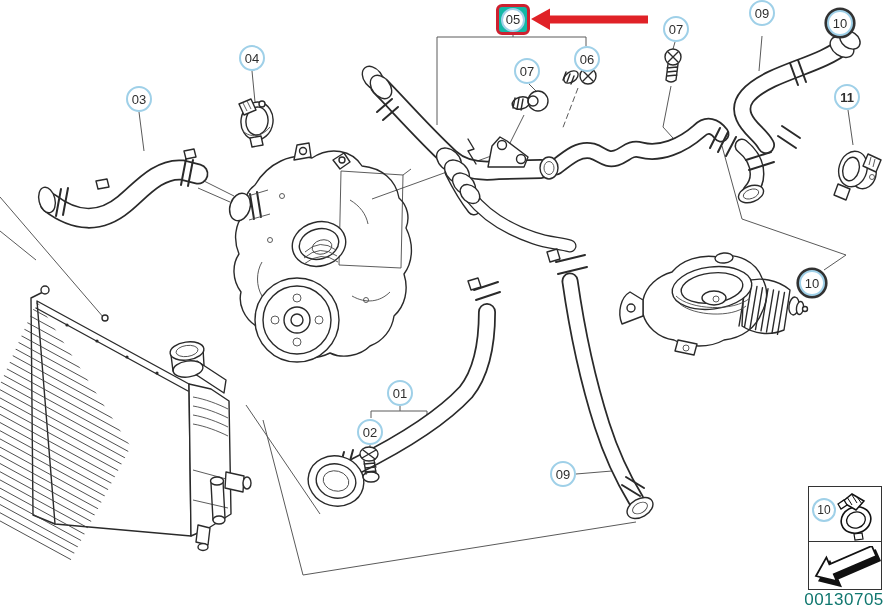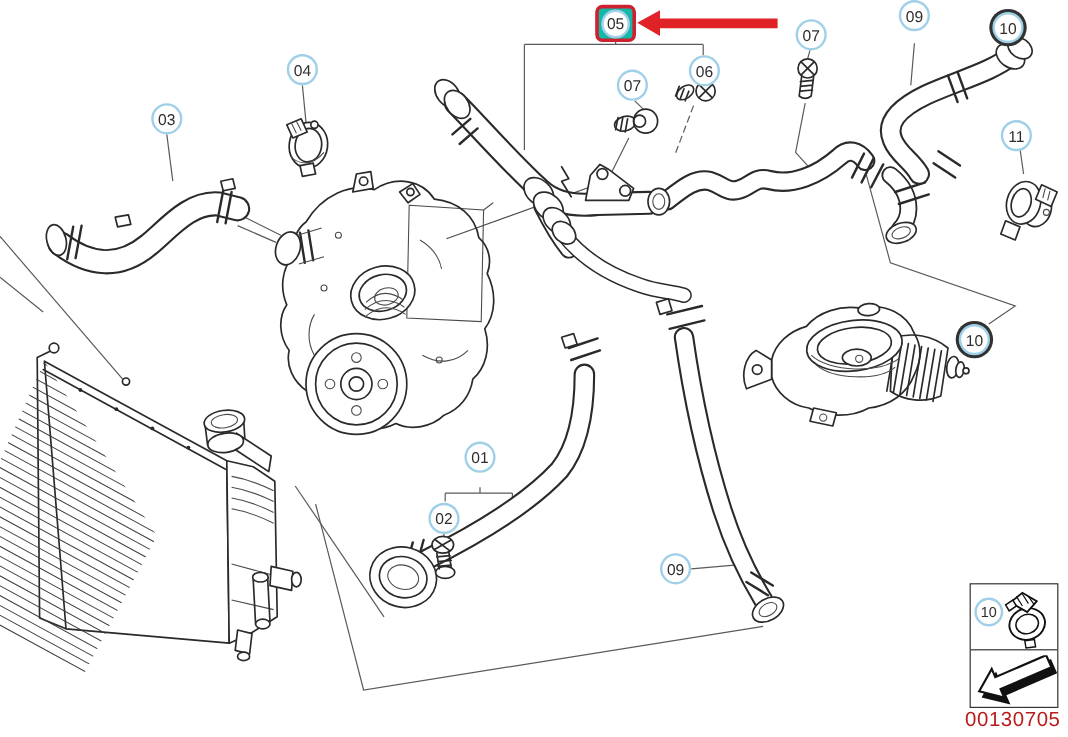--- a/index.html
+++ b/index.html
@@ -23,21 +23,21 @@
   
   .hlbox{position:absolute;left:496px;top:4px;width:34px;height:31px;border:3.6px solid #ce2130;
     border-radius:6px;box-sizing:border-box;display:flex;align-items:center;justify-content:center;
     background:#14b8a6;z-index:6;}
   .hlbox .callout{position:static;width:24px;height:24px;border-width:2.2px;}
   
   .legend{position:absolute;left:808px;top:486px;width:74px;height:104px;
     border:1.6px solid #333;box-sizing:border-box;background:#fff;z-index:4;}
   .legend-divider{position:absolute;left:0;top:54px;width:100%;height:0;border-top:1.6px solid #333;}
   .partnum{position:absolute;left:798px;top:590px;width:92px;text-align:center;
-    font-size:17px;color:#b91c1c;letter-spacing:.5px;z-index:4;}
+    font-size:17px;color:#0f766e;letter-spacing:.5px;z-index:4;}
 </style>
 </head>
 <body>
 
 <div id="canvas">
 
 <svg width="890" height="614" viewBox="0 0 890 614" style="position:absolute;left:0;top:0;z-index:1;">
   <defs>
     <clipPath id="radclip">
           <polygon points="37,301 189,384 191,536 55,524"></polygon>
@@ -316,27 +316,27 @@
     </div>
 <div class="callout" style="left:663px;top:16px;">
       <span>07</span>
     </div>
 <div class="callout" style="left:749px;top:0;">
       <span>09</span>
     </div>
 <div class="callout em" style="left:827px;top:10px;">
       <span>10</span>
     </div>
-<div class="callout" style="left:834px;top:100px;">
+<div class="callout" style="left:834px;top:84px;font-weight:bold;">
       <span>11</span>
     </div>
 <div class="callout em" style="left:799px;top:270px;">
       <span>10</span>
     </div>
-<div class="callout" style="left:387px;top:368px;">
+<div class="callout" style="left:387px;top:380px;">
       <span>01</span>
     </div>
 <div class="callout" style="left:357px;top:419px;">
       <span>02</span>
     </div>
 <div class="callout" style="left:550px;top:461px;">
       <span>09</span>
     </div>
 
 <div class="legend">

